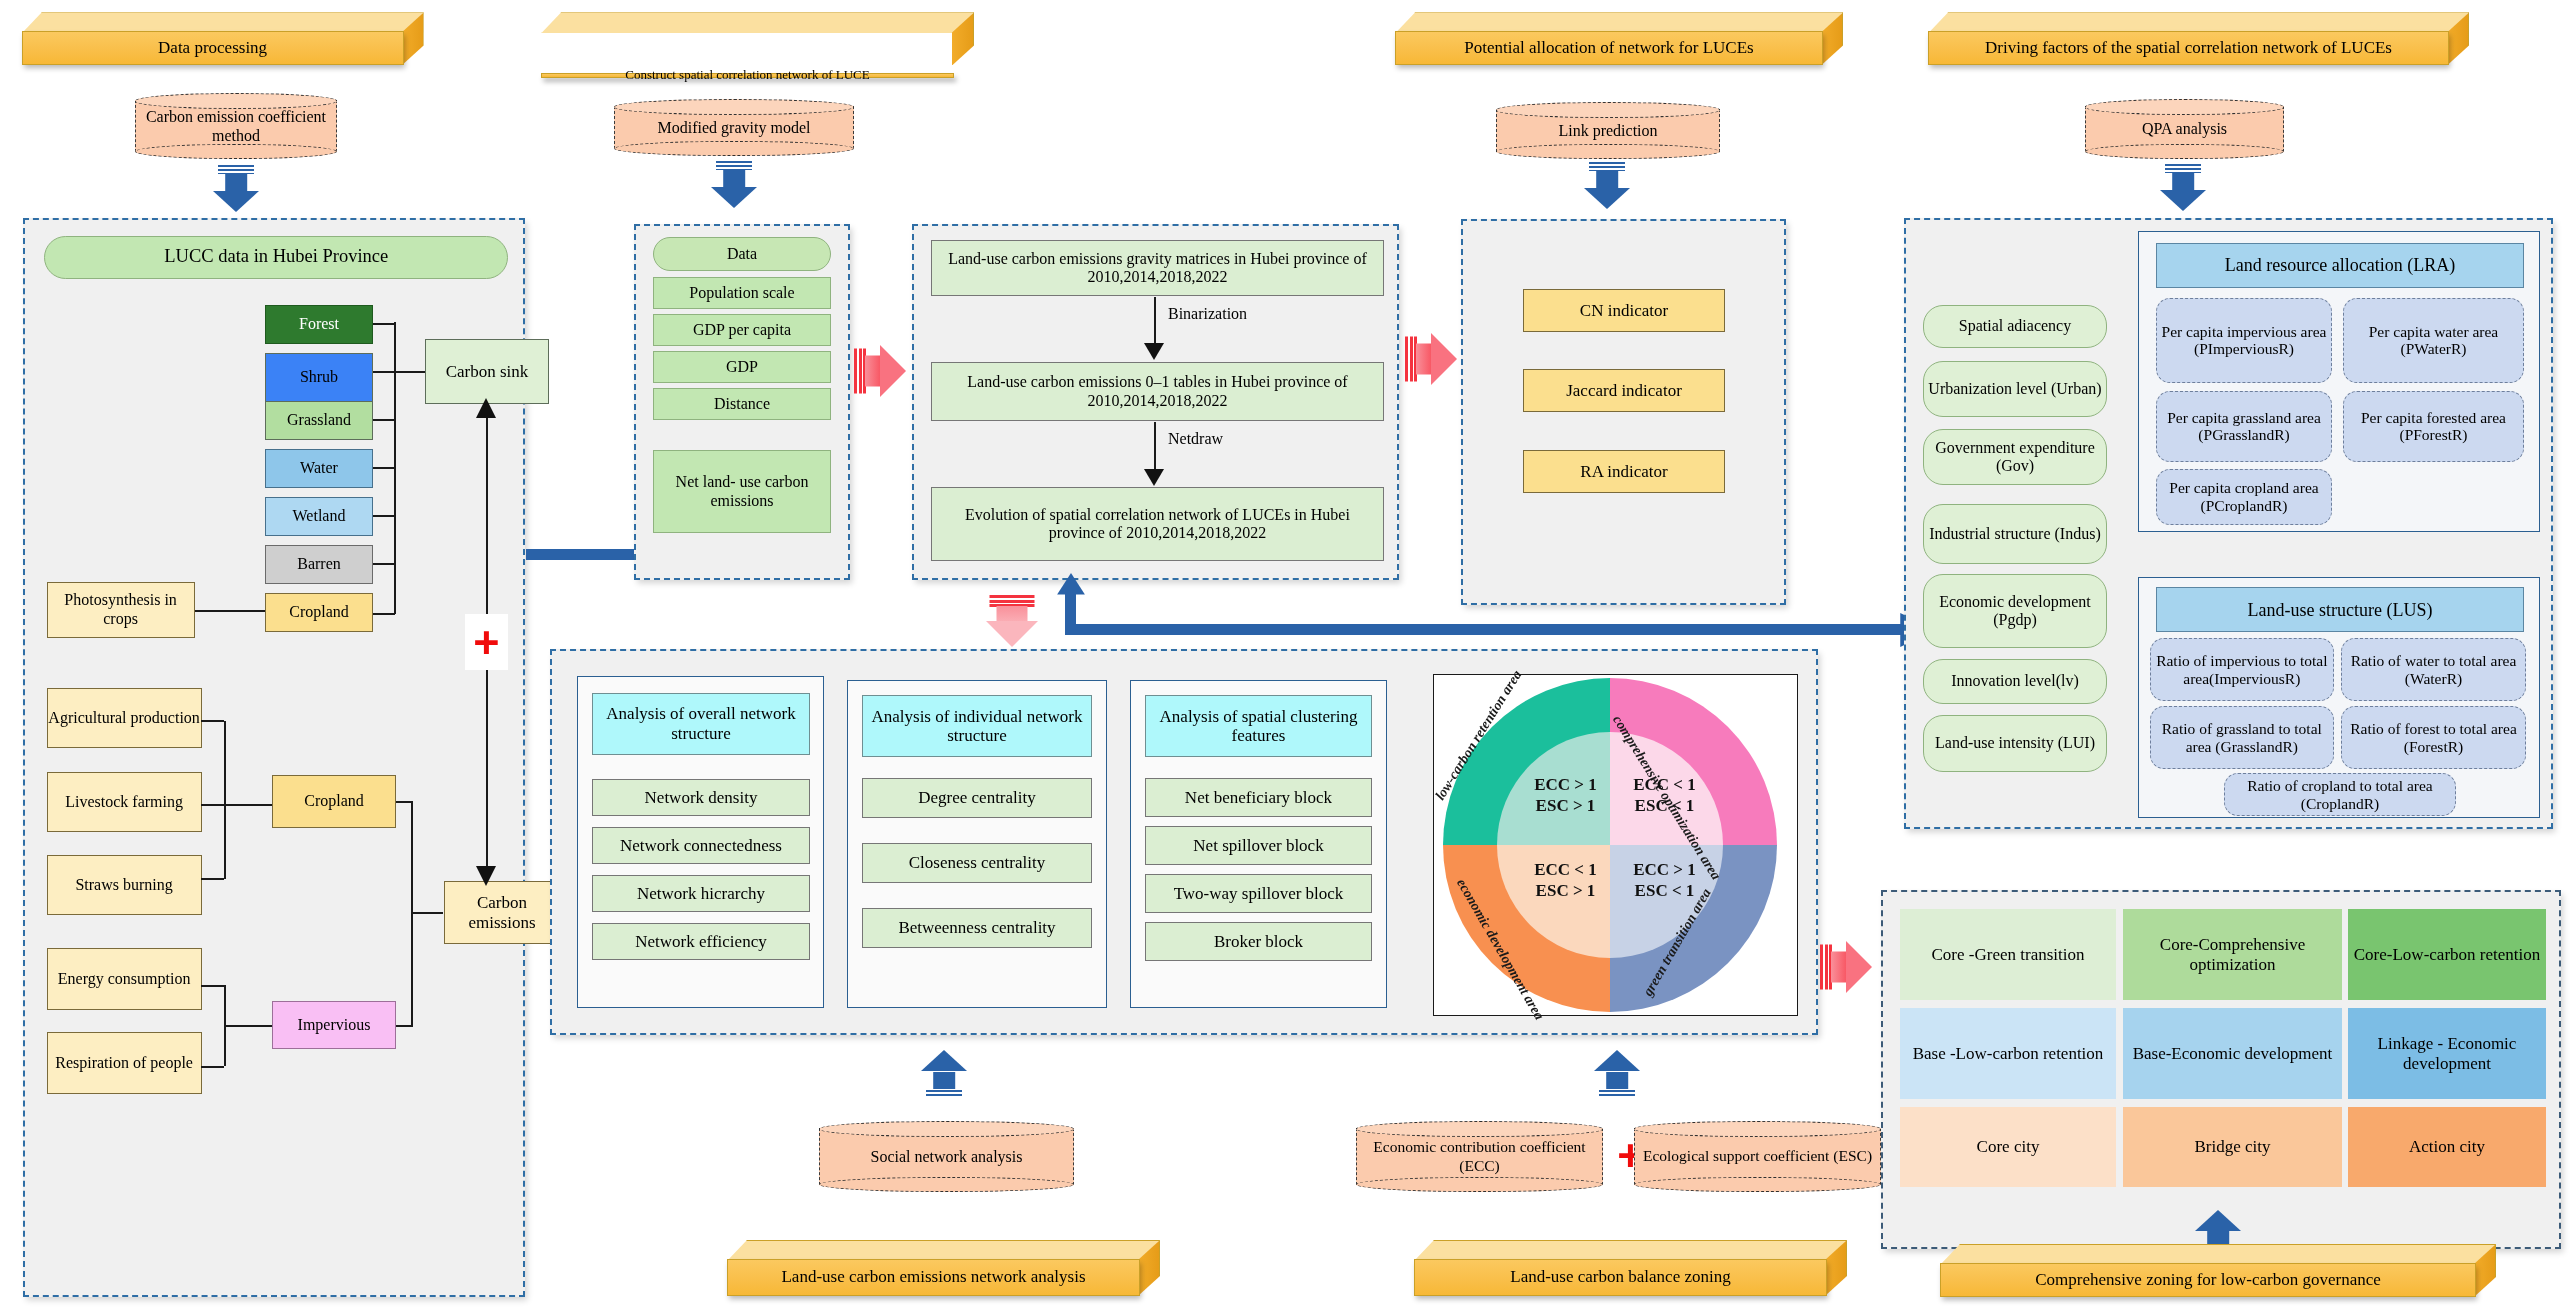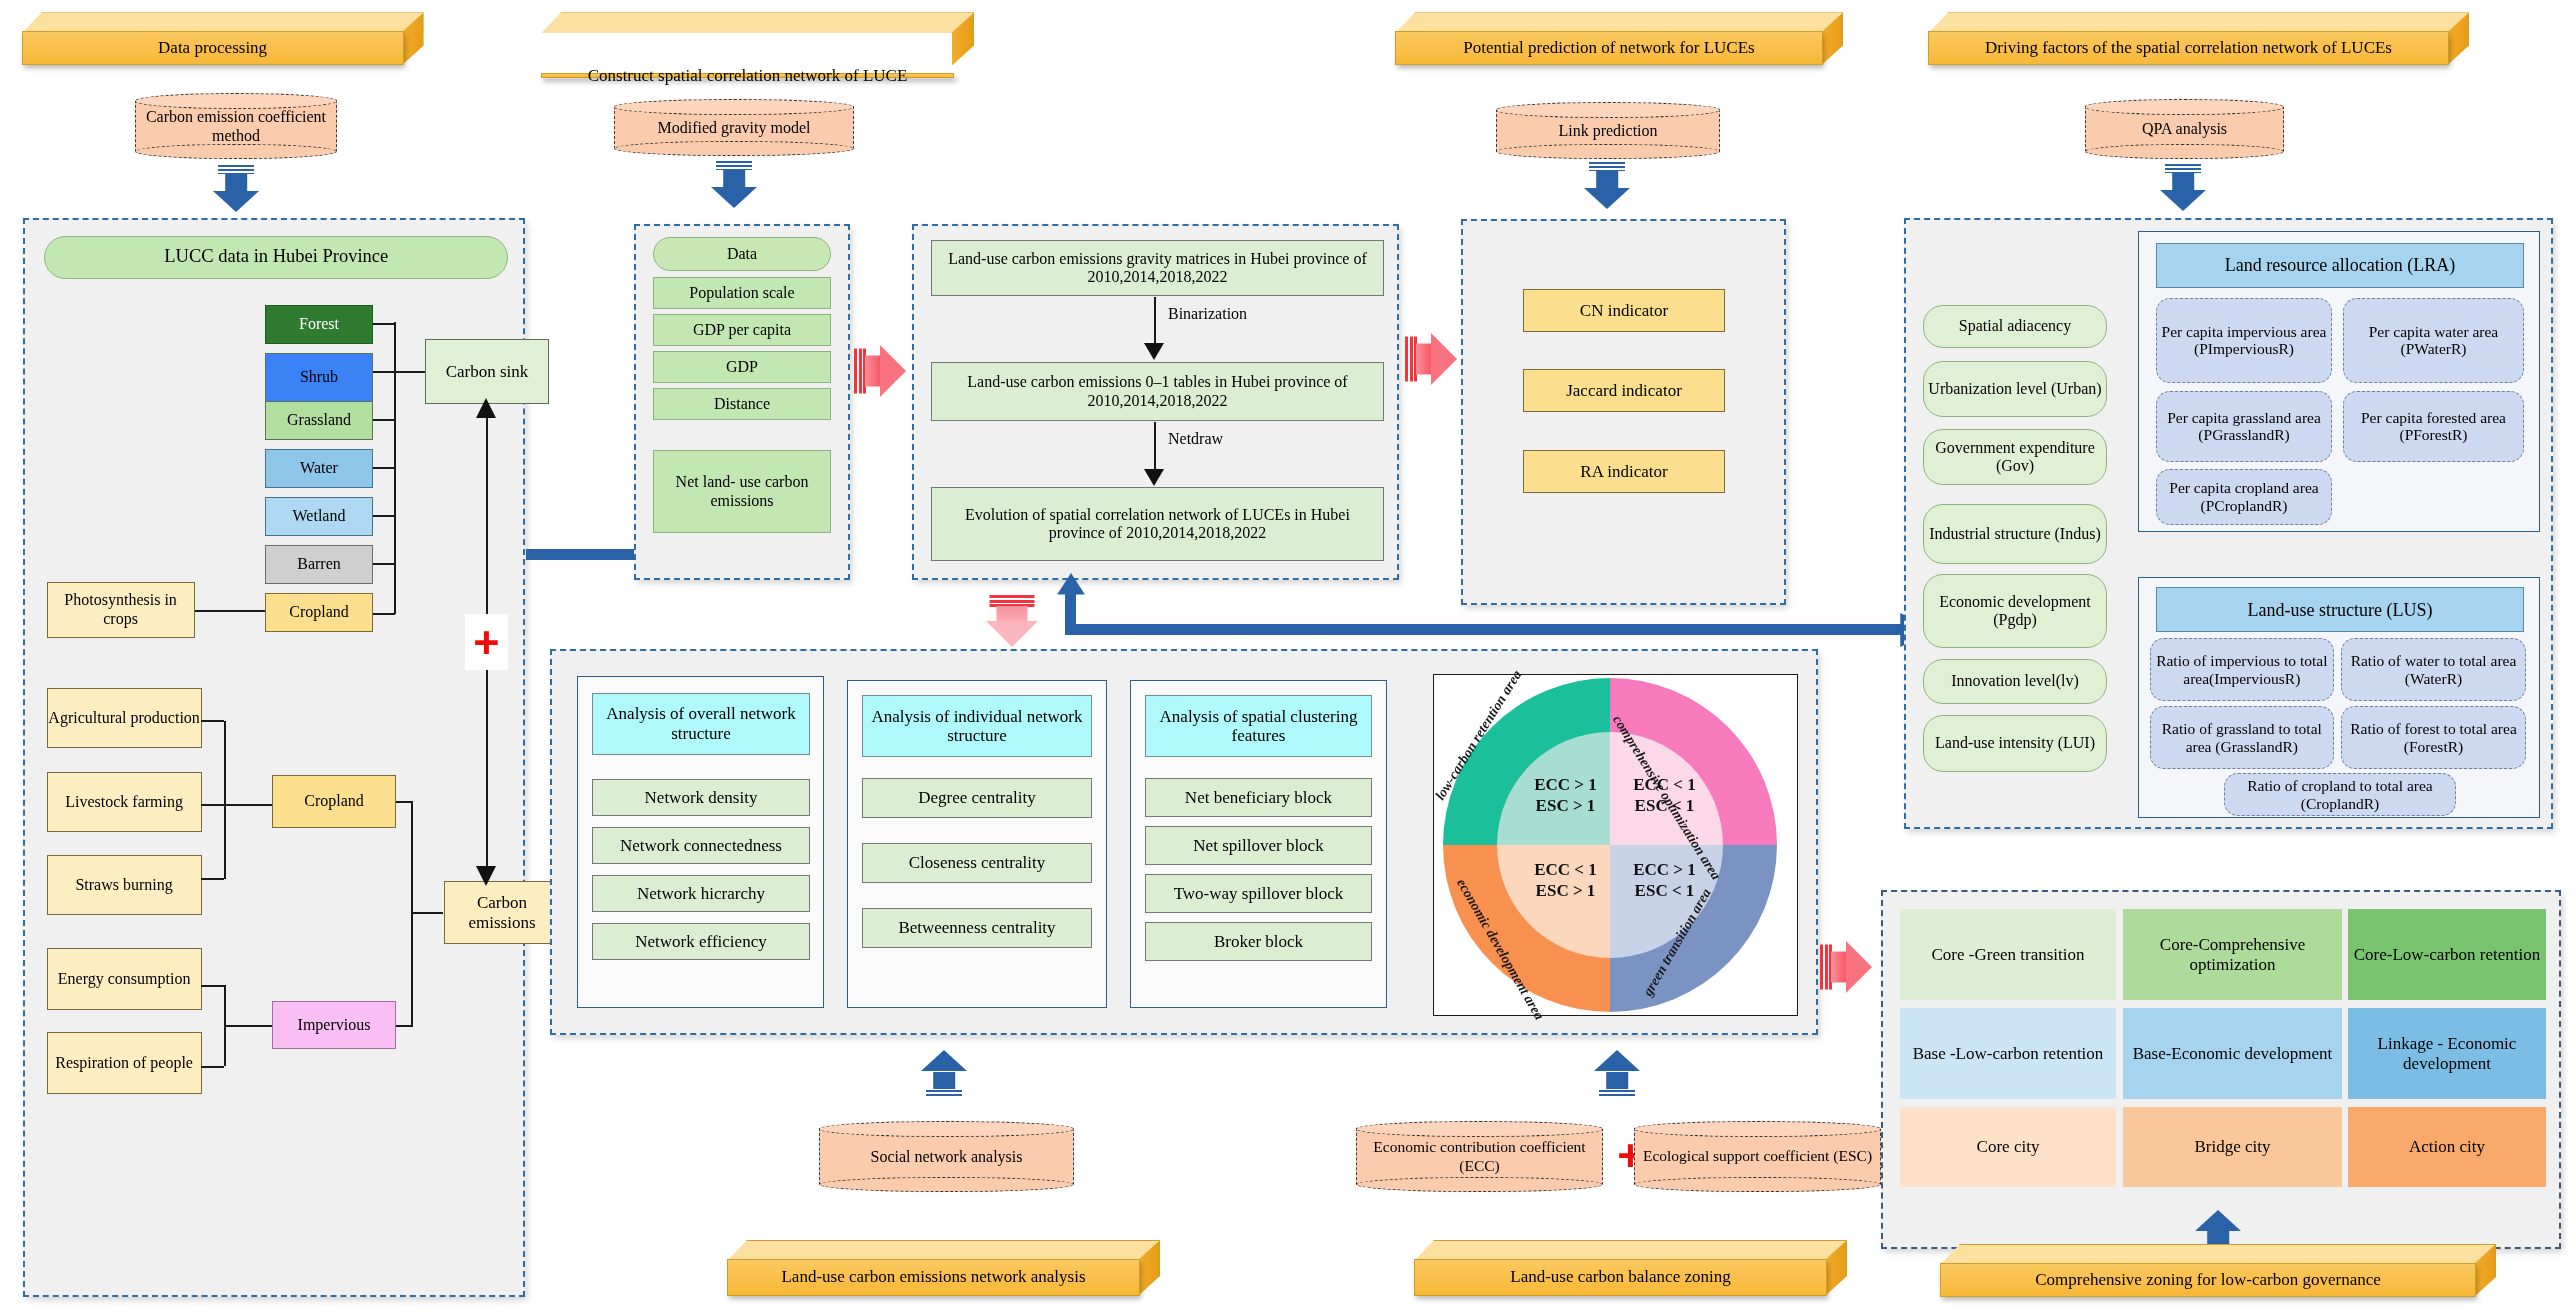--- a/index.html
+++ b/index.html
@@ -117,27 +117,27 @@
 
   <div class="banner" style="left:21.6px;top:12.4px;width:402px;height:53px;">
     <div class="top"></div>
     <div class="side"></div>
     <div class="face" style="font-size:17px;">Data processing</div>
   </div>
 
   <div class="banner" style="left:541px;top:12.4px;width:433px;height:53px;">
     <div class="top"></div>
     <div class="side"></div>
-    <div class="face" style="font-size:17px;margin-top:42px;">Construct spatial correlation network of LUCE</div>
+    <div class="face" style="font-size:13px;margin-top:42px;">Construct spatial correlation network of LUCE</div>
   </div>
 
   <div class="banner" style="left:1395px;top:12.4px;width:448px;height:53px;">
     <div class="top"></div>
     <div class="side"></div>
-    <div class="face" style="font-size:17px;">Potential prediction of network for LUCEs</div>
+    <div class="face" style="font-size:17px;">Potential allocation of network for LUCEs</div>
   </div>
 
   <div class="banner" style="left:1928px;top:12.4px;width:541px;height:53px;">
     <div class="top"></div>
     <div class="side"></div>
     <div class="face" style="font-size:17px;">Driving factors of the spatial correlation network of LUCEs</div>
   </div>
 
   <div class="cyl" style="left:135px;top:93px;width:202px;height:66px;">
     <div class="body"></div>

